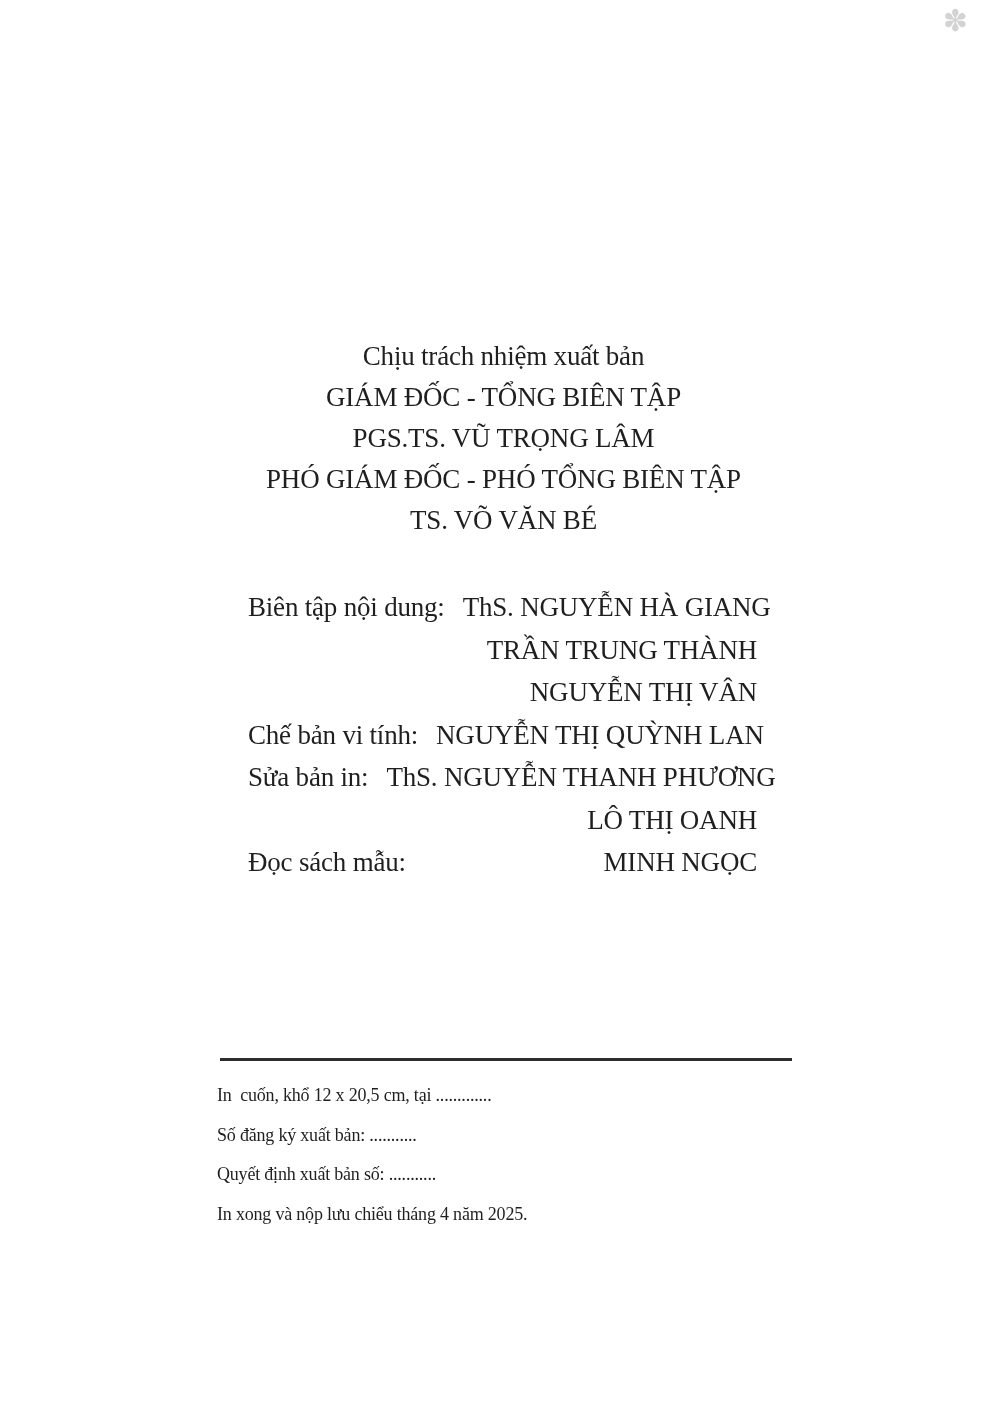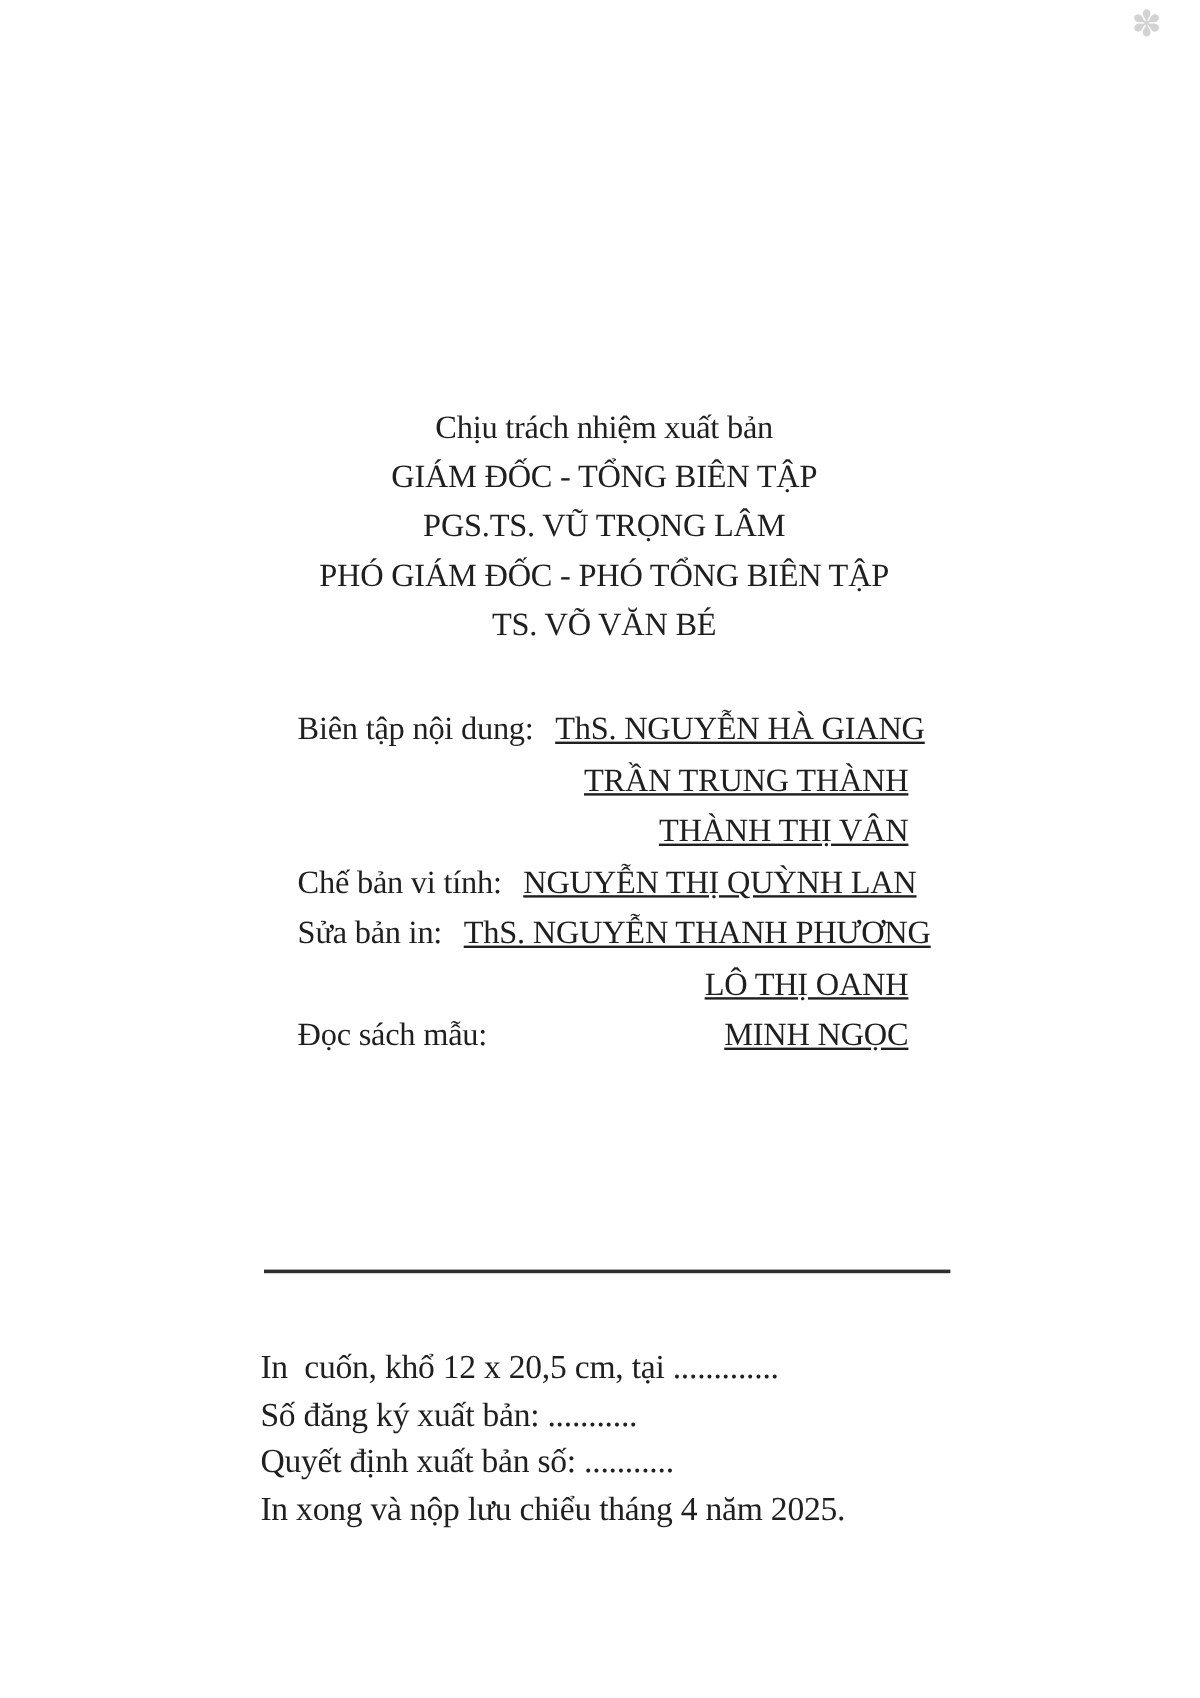--- a/index.html
+++ b/index.html
@@ -48,36 +48,35 @@
     align-items: baseline;
     height: 42.5px;
     line-height: 42.5px;
     gap: 18px;
   }
   .credit-label {
     white-space: nowrap;
   }
   .credit-name {
     white-space: nowrap;
-    text-decoration: underline;
   }
   .rule {
     position: absolute;
     left: 220px;
     top: 1058px;
     width: 572px;
     height: 3px;
     background: #2e2e2e;
   }
   .printing {
     position: absolute;
     left: 217px;
-    top: 1120px;
+    top: 1076px;
     width: 600px;
-    font-size: 28px;
+    font-size: 18px;
     line-height: 39.5px;
     letter-spacing: -0.2px;
   }
   .print-line {
     white-space: pre-wrap;
   }
 </style>
 </head>
 <body>
 
@@ -95,21 +94,21 @@
   <div class="credit-row">
     <span class="credit-label">Biên tập nội dung:</span>
     <span class="credit-name">ThS. NGUYỄN HÀ GIANG</span>
   </div>
   <div class="credit-row">
     <span class="credit-label"></span>
     <span class="credit-name">TRẦN TRUNG THÀNH</span>
   </div>
   <div class="credit-row">
     <span class="credit-label"></span>
-    <span class="credit-name">THÀNH THỊ VÂN</span>
+    <span class="credit-name">NGUYỄN THỊ VÂN</span>
   </div>
   <div class="credit-row">
     <span class="credit-label">Chế bản vi tính:</span>
     <span class="credit-name">NGUYỄN THỊ QUỲNH LAN</span>
   </div>
   <div class="credit-row">
     <span class="credit-label">Sửa bản in:</span>
     <span class="credit-name">ThS. NGUYỄN THANH PHƯƠNG</span>
   </div>
   <div class="credit-row">

